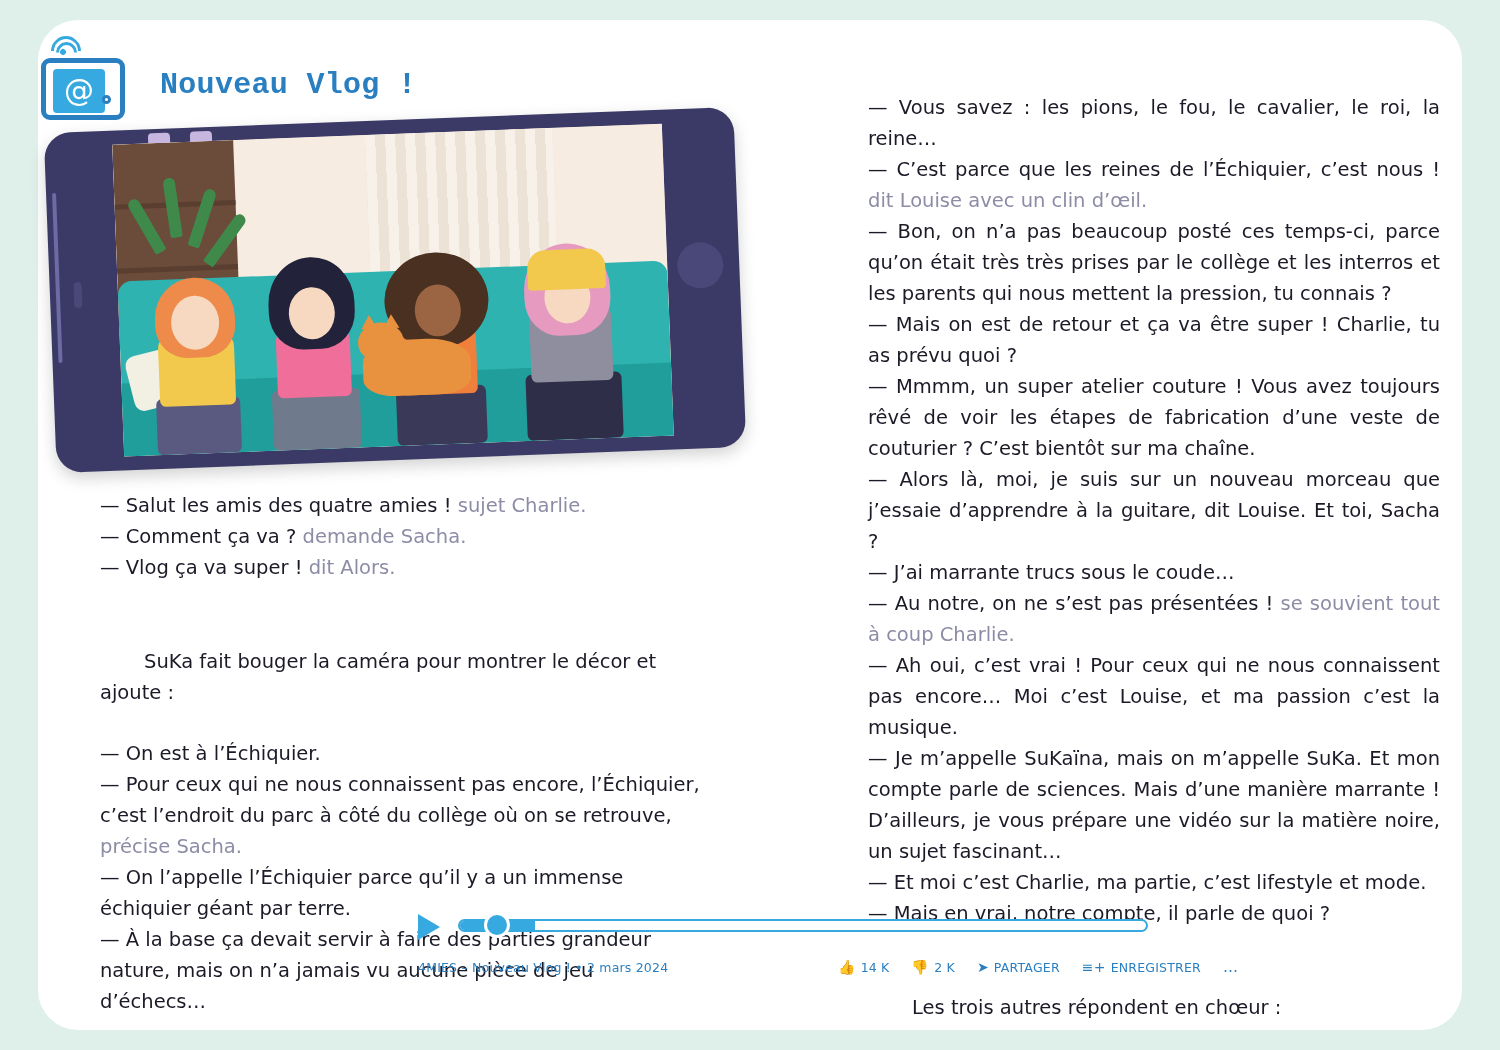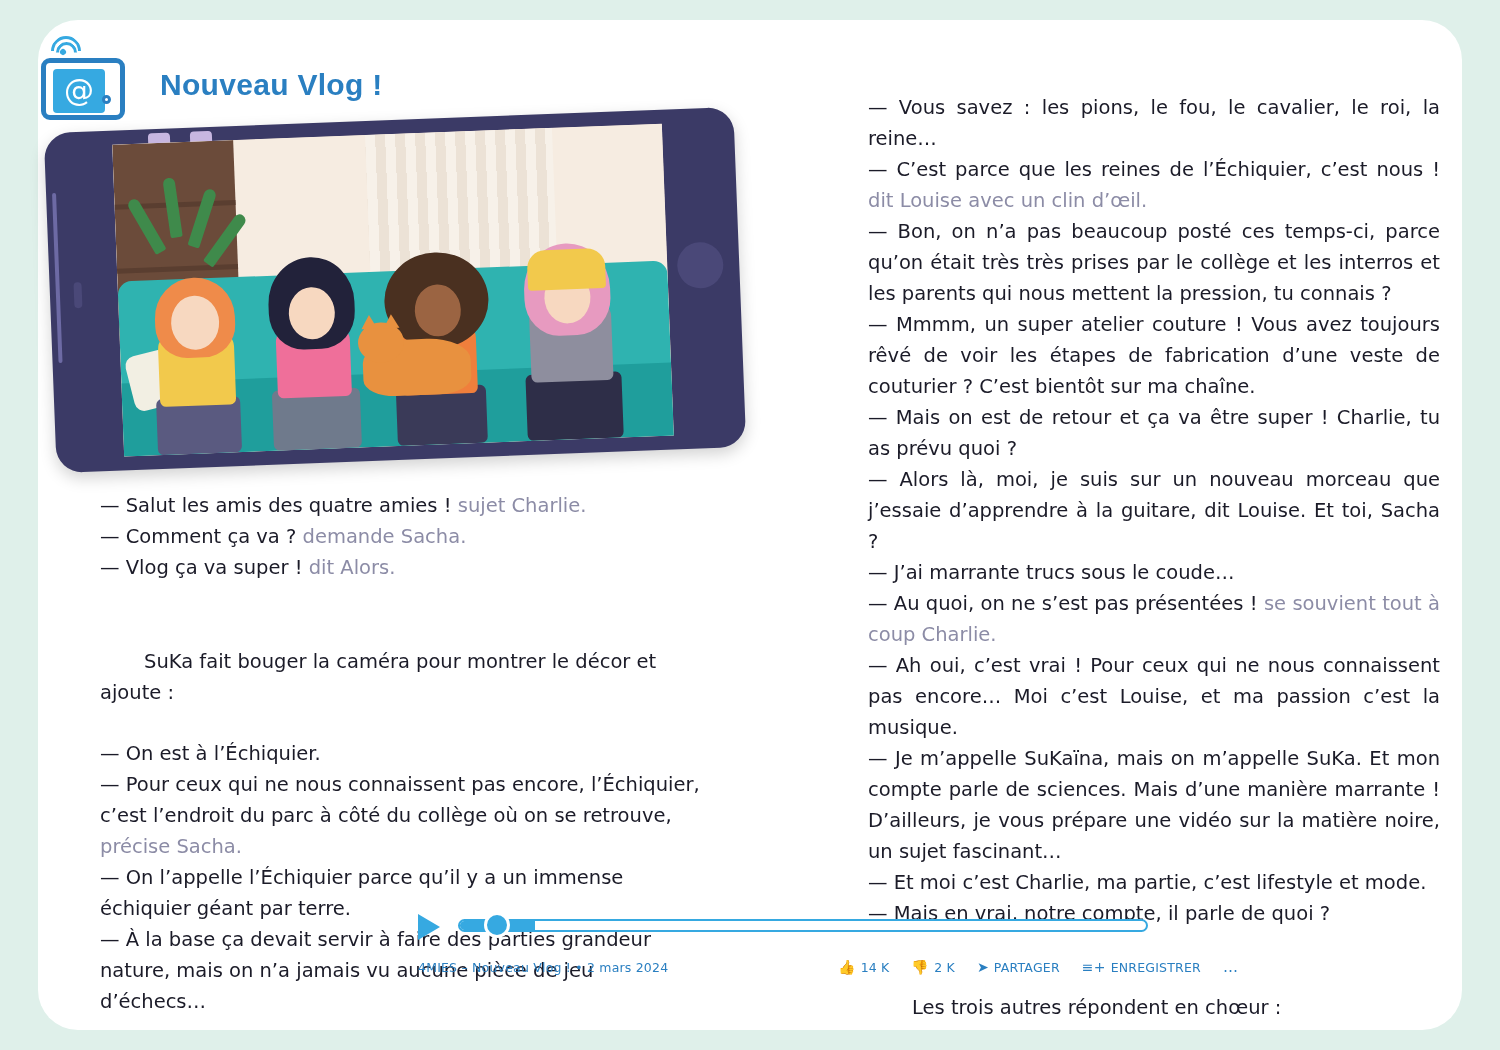--- a/index.html
+++ b/index.html
@@ -95,21 +95,21 @@
     transform: rotate(-45deg);
   }
   .wifi .w1 { left: 4px; top: 2px;  width: 24px; height: 24px; }
   .wifi .w2 { left: 9px; top: 8px;  width: 15px; height: 15px; }
   .wifi .w3 { left: 13px; top: 15px; width: 6px; height: 6px; background: #36a9e1; border: none; border-radius: 50%; }
 
   .header-title {
     position: absolute;
     left: 122px;
     top: 48px;
-    font-family: Liberation Sans, sans-serif;
+    font-family: Liberation Mono, monospace;
     font-size: 30px;
     font-weight: bold;
     color: #2a7fc1;
     letter-spacing: 0.3px;
   }
 
   
   .phone {
     position: absolute;
     left: 12px;
@@ -397,25 +397,25 @@
     </div>
     <div class="p">
       <span>— À la base ça devait servir à faire des parties grandeur nature, mais on n’a jamais vu aucune pièce de jeu d’échecs…</span>
     </div>
   </div>
 
   <div class="col col-right">
     <div class="p"><span>— Vous savez : les pions, le fou, le cavalier, le roi, la reine…</span></div>
     <div class="p"><span>— C’est parce que les reines de l’Échiquier, c’est nous !</span><span class="speaker-tag"> dit Louise avec un clin d’œil.</span></div>
     <div class="p"><span>— Bon, on n’a pas beaucoup posté ces temps-ci, parce qu’on était très très prises par le collège et les interros et les parents qui nous mettent la pression, tu connais ?</span></div>
+    <div class="p"><span>— Mais on est de retour et ça va être super ! Charlie, tu as prévu quoi ?</span></div>
     <div class="p"><span>— Mmmm, un super atelier couture ! Vous avez toujours rêvé de voir les étapes de fabrication d’une veste de couturier ? C’est bientôt sur ma chaîne.</span></div>
-    <div class="p"><span>— Mais on est de retour et ça va être super ! Charlie, tu as prévu quoi ?</span></div>
     <div class="p"><span>— Alors là, moi, je suis sur un nouveau morceau que j’essaie d’apprendre à la guitare, dit Louise. Et toi, Sacha ?</span></div>
     <div class="p"><span>— J’ai marrante trucs sous le coude…</span></div>
-    <div class="p"><span>— Au quoi, on ne s’est pas présentées !</span><span class="speaker-tag"> se souvient tout à coup Charlie.</span></div>
+    <div class="p"><span>— Au notre, on ne s’est pas présentées !</span><span class="speaker-tag"> se souvient tout à coup Charlie.</span></div>
     <div class="p"><span>— Ah oui, c’est vrai ! Pour ceux qui ne nous connaissent pas encore… Moi c’est Louise, et ma passion c’est la musique.</span></div>
     <div class="p"><span>— Je m’appelle SuKaïna, mais on m’appelle SuKa. Et mon compte parle de sciences. Mais d’une manière marrante ! D’ailleurs, je vous prépare une vidéo sur la matière noire, un sujet fascinant…</span></div>
     <div class="p"><span>— Et moi c’est Charlie, ma partie, c’est lifestyle et mode.</span></div>
     <div class="p"><span>— Mais en vrai, notre compte, il parle de quoi ?</span></div>
     <div class="gap"></div>
     <div class="p indent">Les trois autres répondent en chœur :</div>
 
   </div>
 
   <div class="player">

